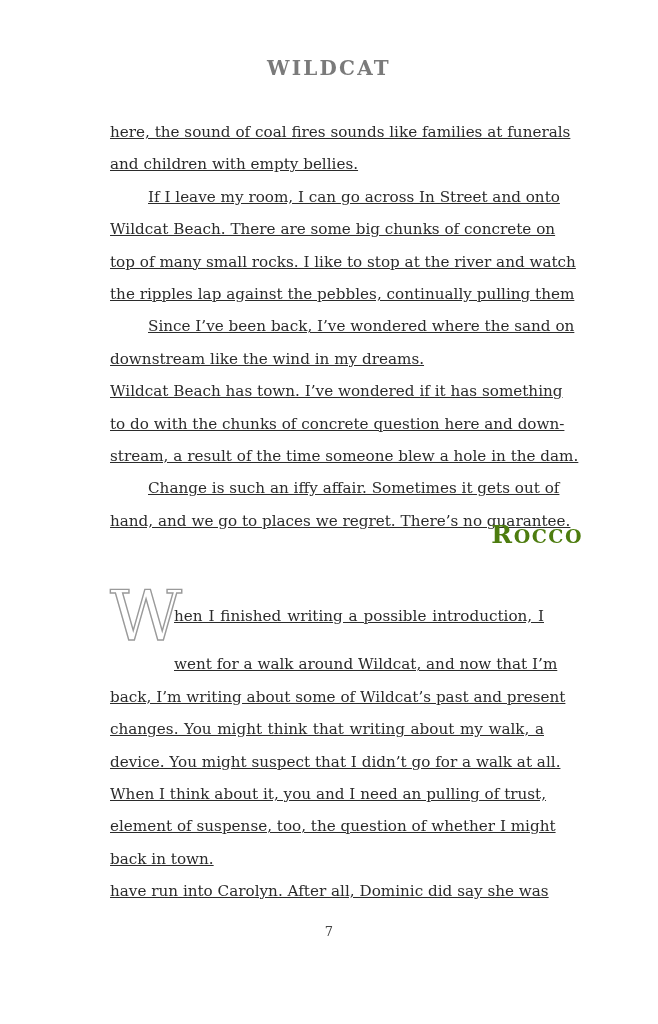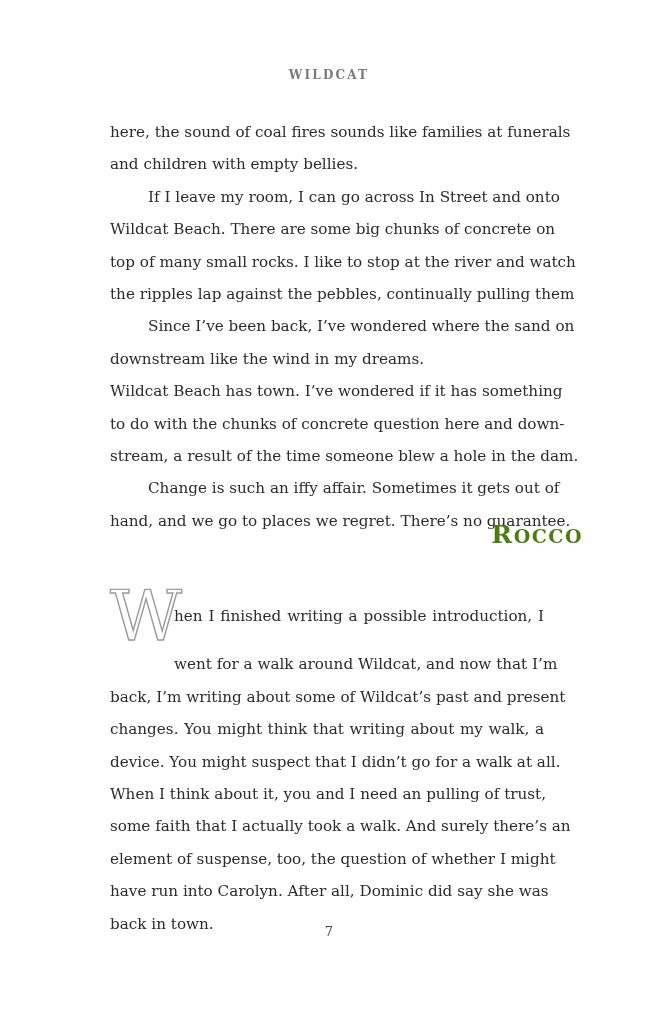--- a/index.html
+++ b/index.html
@@ -10,38 +10,39 @@
     body {
       width: 658px;
       height: 1024px;
       position: relative;
       overflow: hidden;
       font-family: "DejaVu Serif", "Liberation Serif", serif;
       color: #2a2a2a;
     }
     .running-head {
       position: absolute;
-      top: 68px;
+      top: 56px;
       left: 0;
       width: 658px;
       text-align: center;
       font-family: "DejaVu Serif", serif;
       font-weight: bold;
-      font-size: 12px;
+      font-size: 20px;
       letter-spacing: 2.2px;
       color: #7a7a7a;
     }
     .text-block {
       position: absolute;
       left: 110px;
       width: 434px;
       font-size: 15.2px;
       line-height: 32.4px;
       text-align: justify;
       color: #2b2b2b;
+      text-decoration: underline;
     }
     .block-top { top: 116px; }
     .line {
       display: block;
       white-space: nowrap;
       text-align-last: justify;
       text-align: justify;
       height: 32.4px;
     }
     .line.last { text-align-last: left; }
@@ -109,19 +110,18 @@
 <div class="chapter-title"><span>R</span><span class="sc">OCCO</span></div>
 
 <div class="text-block block-bottom">
   <span class="dropcap">W</span>
   <span class="line after-cap">hen I finished writing a possible introduction, I</span>
   <span class="line after-cap">went for a walk around Wildcat, and now that I’m</span>
   <span class="line">back, I’m writing about some of Wildcat’s past and present</span>
   <span class="line">changes. You might think that writing about my walk, a</span>
   <span class="line">device. You might suspect that I didn’t go for a walk at all.</span>
   <span class="line">When I think about it, you and I need an pulling of trust,</span>
-  <span class="line">some faith that I actually took a walk. And surely there’s an</span>
   <span class="line">element of suspense, too, the question of whether I might</span>
+  <span class="line last">back in town.</span>
   <span class="line">have run into Carolyn. After all, Dominic did say she was</span>
-  <span class="line last">back in town.</span>
 </div>
 
 <div class="page-number">7</div>
 
 </body></html>

